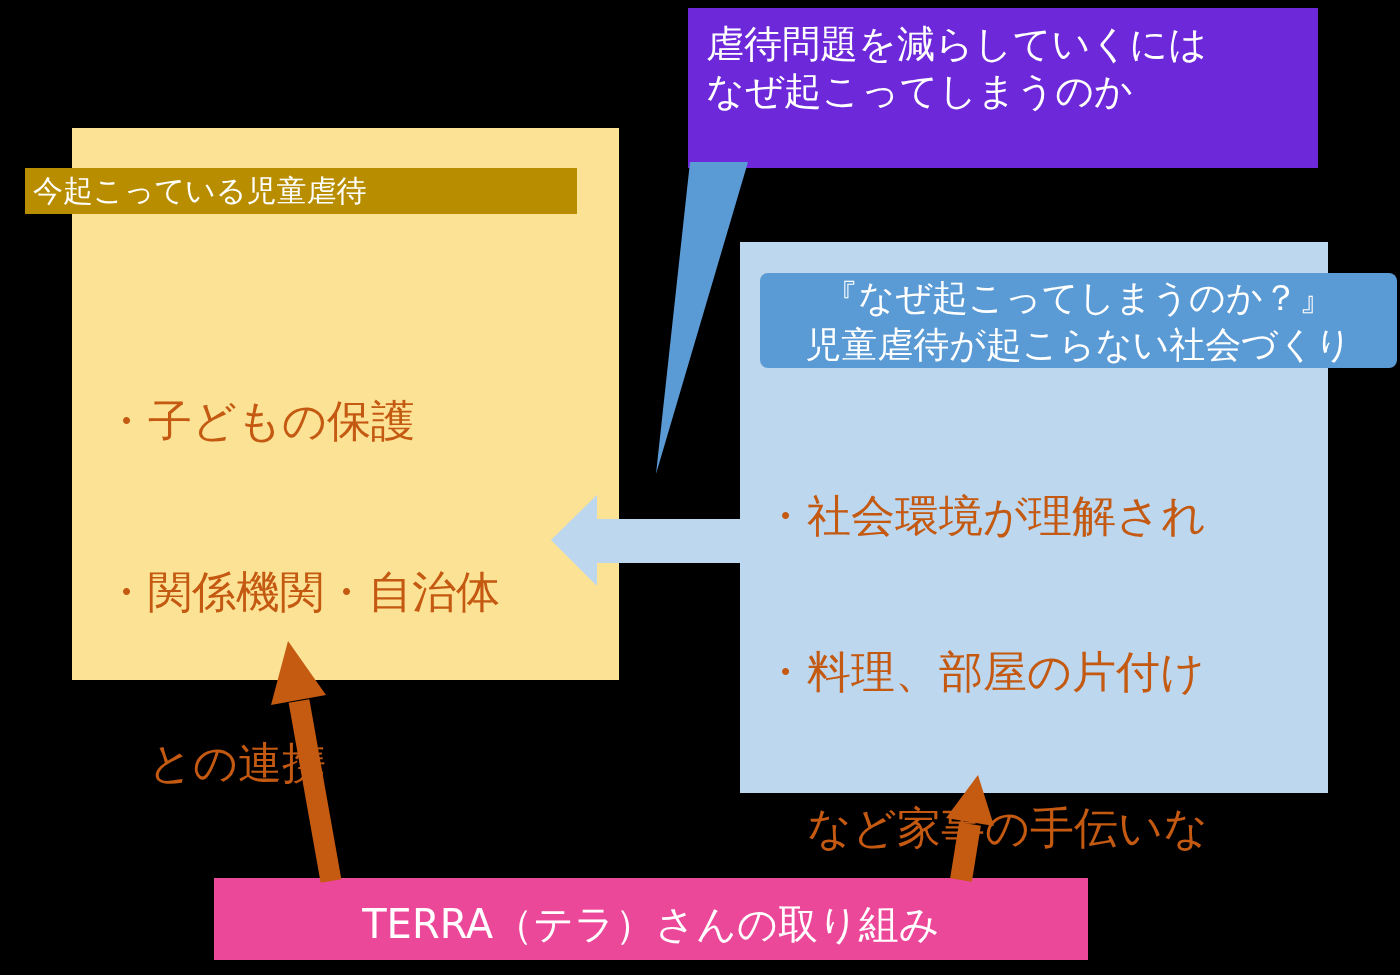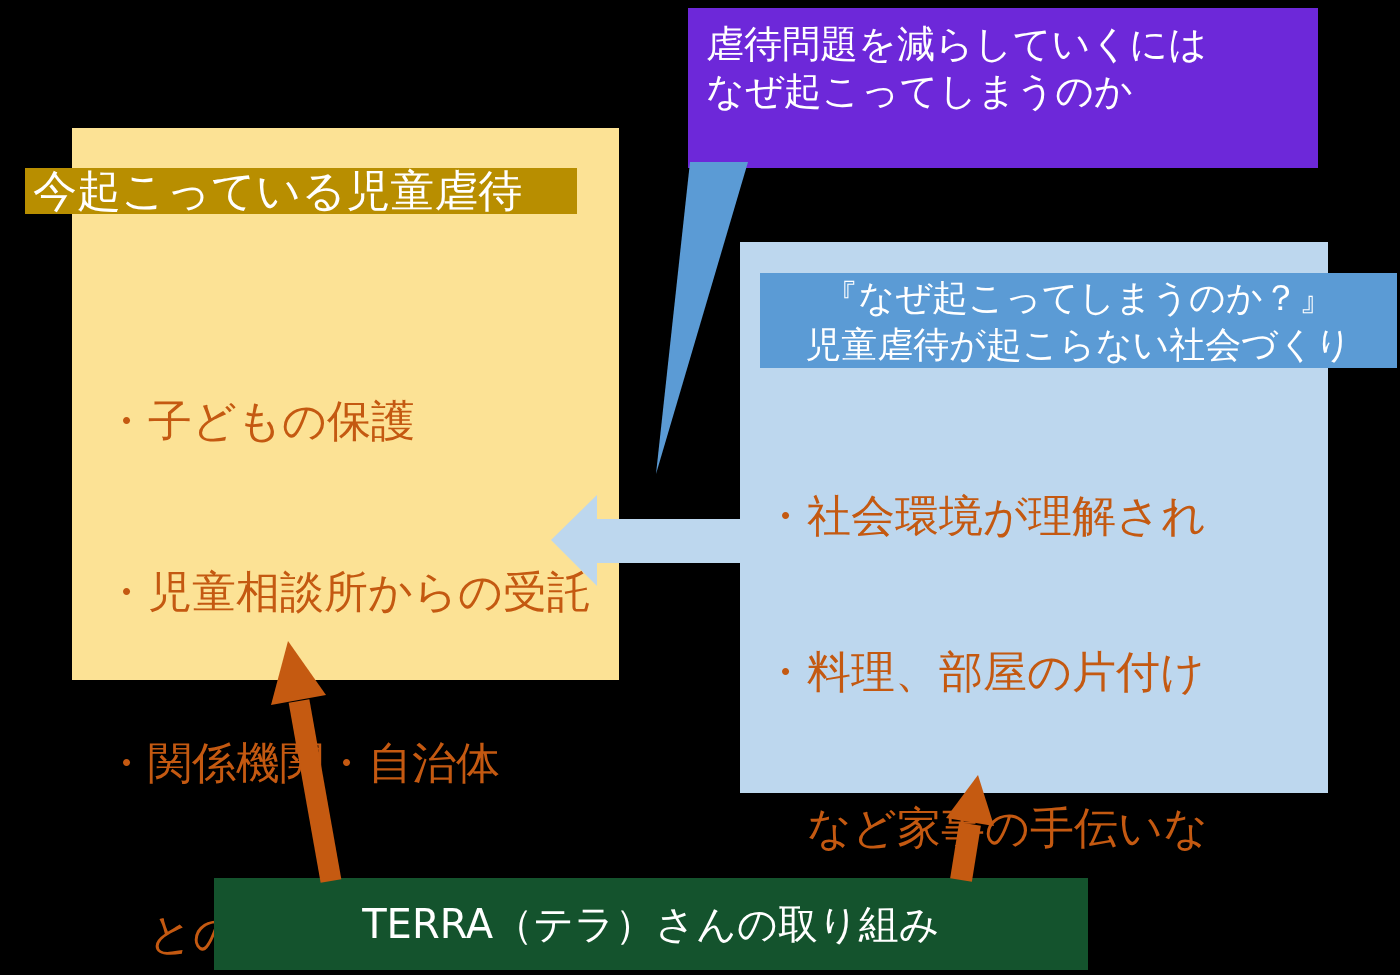--- a/index.html
+++ b/index.html
@@ -34,21 +34,21 @@
   .yellow-panel {
     left: 72px; top: 128px;
     width: 547px; height: 552px;
     background: #FCE295;
   }
   .gold-band {
     left: 25px; top: 168px;
     width: 552px; height: 46px;
     background: #B88E00;
     color: #FFFFFF;
-    font-size: 44px;
+    font-size: 30px;
     line-height: 46px;
     padding-left: 8px;
     box-sizing: border-box;
     white-space: nowrap;
   }
   .yellow-bullets {
     left: 104px; top: 278px;
     width: 500px;
     color: #C45911;
     font-size: 44px;
@@ -66,35 +66,36 @@
     left: 760px; top: 273px;
     width: 637px; height: 95px;
     background: #5B9BD5;
     color: #FFFFFF;
     font-size: 36px;
     line-height: 47px;
     text-align: center;
     padding-top: 1px;
     box-sizing: border-box;
     white-space: nowrap;
+    border-radius: 8px;
   }
   .blue-bullets {
     left: 763px; top: 386px;
     width: 560px;
     color: #C45911;
     font-size: 44px;
     line-height: 52px;
     white-space: pre;
   }
 
   
   .footer-banner {
     left: 214px; top: 878px;
-    width: 874px; height: 92px;
-    background: #14532d;
+    width: 874px; height: 82px;
+    background: #ec4899;
     color: #FFFFFF;
     font-size: 40px;
     line-height: 92px;
     text-align: center;
     white-space: nowrap;
   }
 
   .shape-layer {
     left: 0; top: 0;
     width: 1400px; height: 975px;
@@ -105,21 +106,20 @@
 <body>
 
 <div class="canvas">
 
   <div class="abs yellow-panel"></div>
   <div class="abs gold-band">
     <span>今起こっている児童虐待</span>
   </div>
   <div class="abs yellow-bullets">
     <div>・子どもの保護</div>
-    <div>・児童相談所からの受託</div>
     <div>・関係機関・自治体</div>
     <div>　との連携</div>
     
     
   </div>
 
   <div class="abs top-callout">
     <div>虐待問題を減らしていくには</div>
     <div>なぜ起こってしまうのか</div>
   </div>

